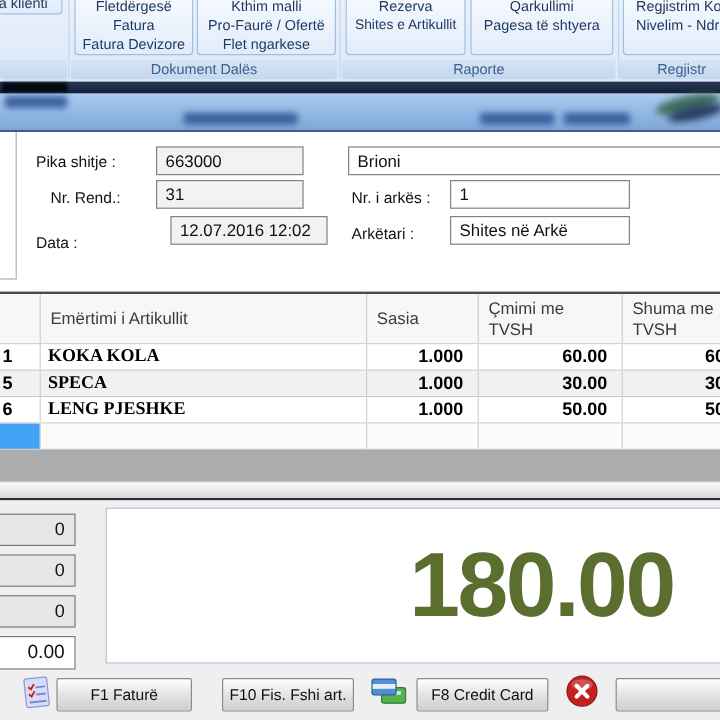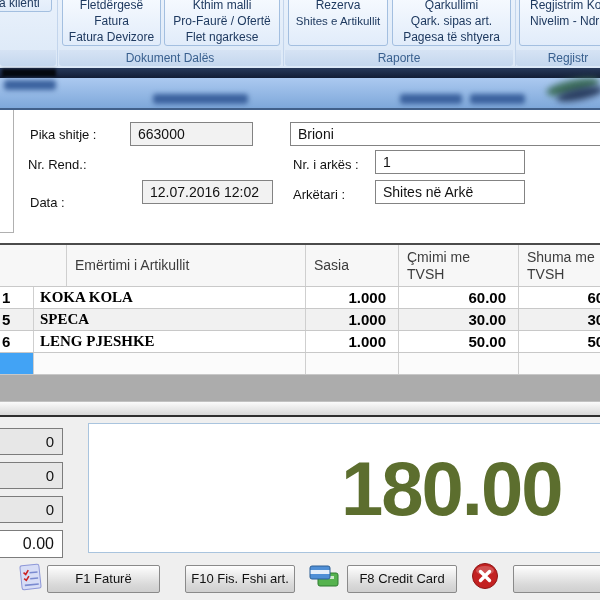--- a/index.html
+++ b/index.html
@@ -48,21 +48,21 @@
         white-space:nowrap;overflow:hidden;}
   .fbox.white{background:#fff;}
 
   
   .tbl-topline{position:absolute;left:0;top:243px;width:600px;height:2px;background:#4b4b4b;}
   .thead{position:absolute;left:0;top:245px;width:645px;height:42px;background:#f7f7f7;
          border-bottom:1px solid #c9c9c9;box-sizing:border-box;}
   .th{position:absolute;top:0;height:41px;font-size:14px;color:#3c3c3c;display:flex;
       align-items:center;border-left:1px solid #cfcfcf;box-sizing:border-box;padding-left:8px;line-height:17px;}
   .th.code{left:0;width:33px;border-left:none;}
-  .th.name{left:33px;width:272px;margin-left:33px;}
+  .th.name{left:33px;width:272px;}
   .th.qty{left:305px;width:93px;}
   .th.price{left:398px;width:120px;padding-right:28px;}
   .th.sum{left:518px;width:127px;padding-right:30px;}
   .trow{position:absolute;left:0;width:645px;height:22px;border-bottom:1px solid #c8c8c8;
         box-sizing:border-box;background:#fff;}
   .trow.alt{background:#f1f1f1;}
   .trow.empty{background:#fbfbfb;}
   .td{position:absolute;top:0;height:21px;line-height:21px;font-size:15px;font-weight:bold;
       color:#000;border-left:1px solid #cfcfcf;box-sizing:border-box;overflow:hidden;white-space:nowrap;}
   .td.code{left:0;width:33px;border-left:none;padding-left:2px;}
@@ -122,21 +122,20 @@
     </div>
     <div class="rlabel" style="left:59px;width:222px">Dokument Dalës</div>
 
     <div class="rbtn three" style="left:288px;top:-8px;width:100px;height:54px">
       <span class="ln">Rezerva</span>
       <span class="ln" style="font-size:11.5px">Shites e Artikullit</span>
       <span class="ln"></span>
     </div>
     <div class="rbtn three" style="left:392px;top:-8px;width:119px;height:54px">
       <span class="ln">Qarkullimi</span>
-      <span class="ln">Qark. sipas art.</span>
       <span class="ln">Pagesa të shtyera</span>
     </div>
     <div class="rlabel" style="left:285px;width:228px">Raporte</div>
 
     <div class="rbtn three g4box" style="left:519px;top:-8px;width:120px;height:54px">
       <span class="ln">Regjistrim Ko</span>
       <span class="ln">Nivelim - Ndr</span>
       <span class="ln"></span>
     </div>
     <div class="rlabel" style="left:516px;width:104px">Regjistr</div>
@@ -153,21 +152,22 @@
   <div class="logoblob2"></div>
   <div class="bluebar-line"></div>
 
   <div class="leftstrip-v"></div>
   <div class="leftstrip-h"></div>
 
   <div class="flabel" style="left:30px;top:127px">Pika shitje :</div>
   <div class="fbox" style="left:130px;top:122px;width:123px">663000</div>
   <div class="fbox white" style="left:290px;top:122px;width:325px">Brioni</div>
 
-  <div class="flabel" style="left:28px;top:157px">Nr. Rend.:</div>
+  <div class="flabel" style="left:42px;top:157px">Nr. Rend.:</div>
+  <div class="fbox" style="left:130px;top:150px;width:123px">31</div>
   <div class="flabel" style="left:293px;top:157px">Nr. i arkës :</div>
   <div class="fbox white" style="left:375px;top:150px;width:150px">1</div>
 
   <div class="flabel" style="left:30px;top:195px">Data :</div>
   <div class="fbox" style="left:142px;top:180px;width:131px">12.07.2016 12:02</div>
   <div class="flabel" style="left:293px;top:187px">Arkëtari :</div>
   <div class="fbox white" style="left:375px;top:180px;width:150px">Shites në Arkë</div>
 
   <div class="tbl-topline"></div>
   <div class="thead">

